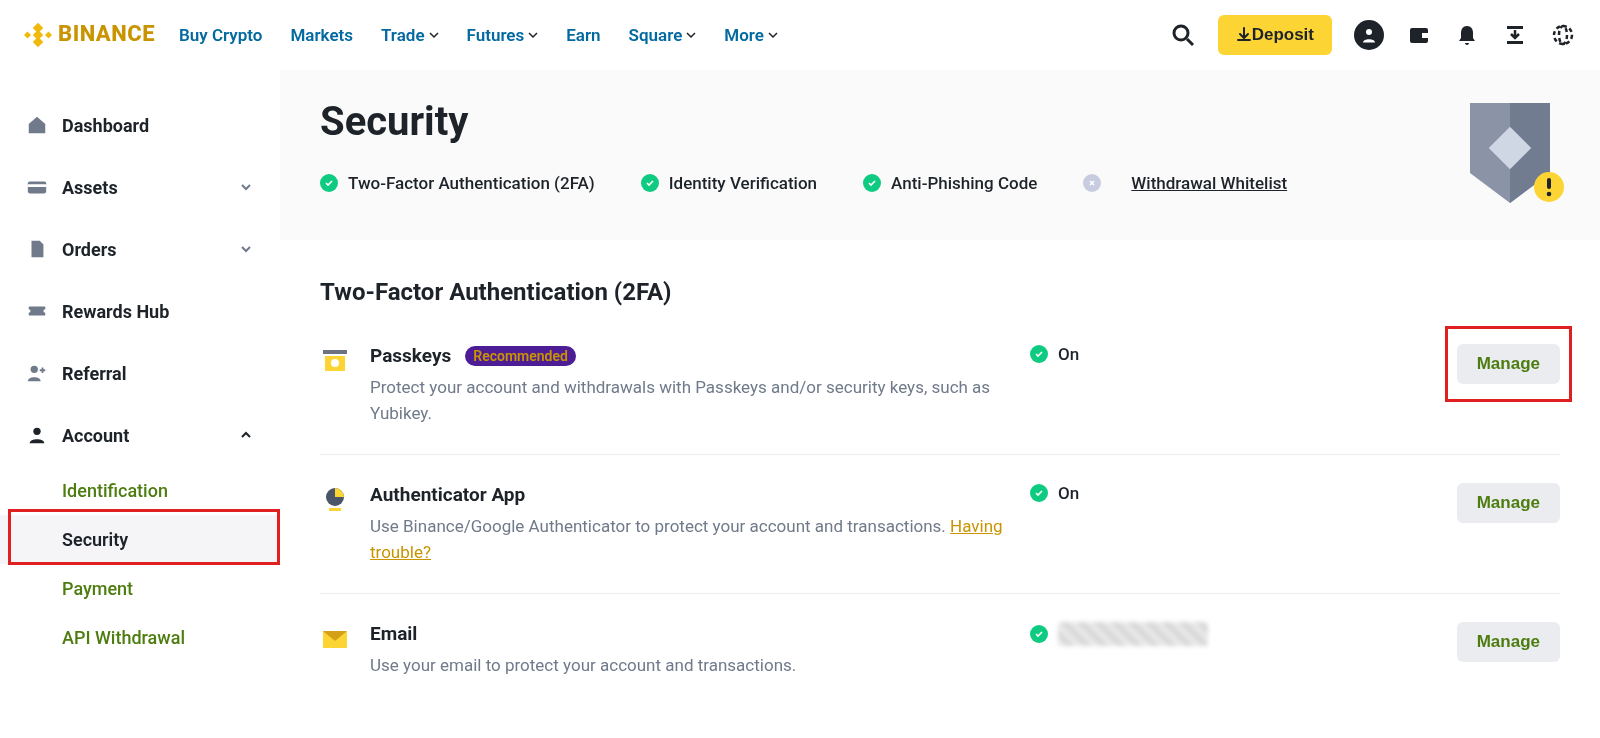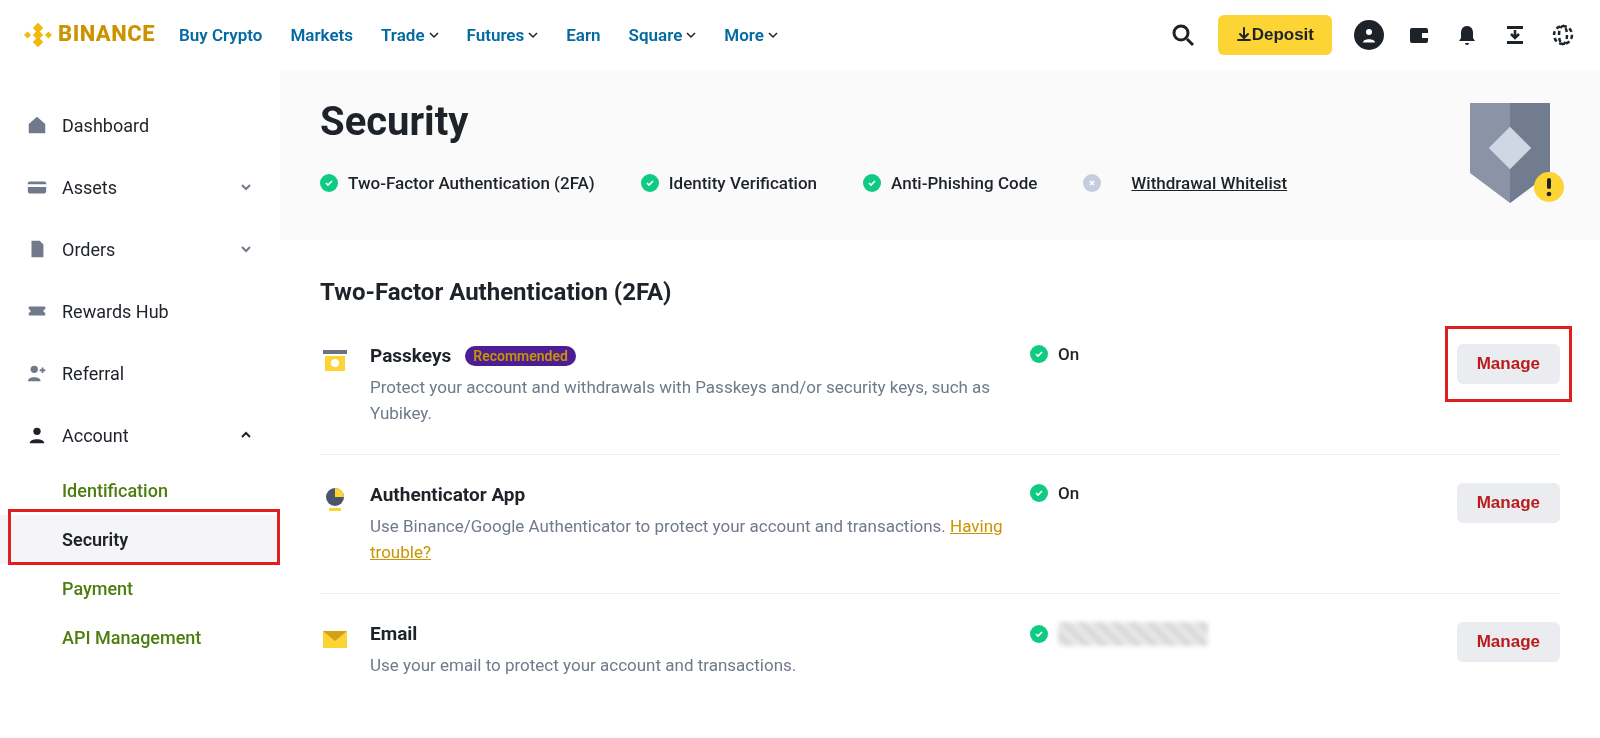--- a/index.html
+++ b/index.html
@@ -16,21 +16,21 @@
   .icon-btn { width: 26px; height: 26px; cursor: pointer; display: flex; align-items: center; justify-content: center; }
   .deposit-btn { background: #fcd535; color: #1e2329; border: none; padding: 10px 18px; border-radius: 6px; font-weight: 700; font-size: 17px; display: flex; align-items: center; cursor: pointer; }
   .avatar-circle { width: 30px; height: 30px; background: #1e2329; border-radius: 50%; display: flex; align-items: center; justify-content: center; }
   .avatar-circle svg { width: 18px; height: 18px; }
   
   
   .layout { display: flex; }
   
   
   .sidebar { width: 280px; padding: 24px 0; flex-shrink: 0; }
-  .side-item { display: flex; align-items: center; padding: 20px 26px; font-weight: 400; font-size: 18px; cursor: pointer; color: #1e2329; gap: 14px; position: relative; }
+  .side-item { display: flex; align-items: center; padding: 20px 26px; font-weight: 700; font-size: 18px; cursor: pointer; color: #1e2329; gap: 14px; position: relative; }
   .side-item .label { flex: 1; }
   .side-item .ico { width: 22px; height: 22px; color: #707a8a; display: flex; align-items: center; justify-content: center; }
   .side-sub { padding-left: 62px; font-weight: 500; font-size: 18px; color: #4d7c0f; padding-top: 14px; padding-bottom: 14px; cursor: pointer; }
   .side-sub.active { background: #f5f5f7; color: #1e2329; font-weight: 600; }
   .chev { width: 16px; height: 16px; color: #707a8a; }
   .side-highlight { position: absolute; border: 3px solid #e02020; pointer-events: none; }
   .side-highlight-box { left: 8px; top: -6px; width: 272px; height: 56px; }
   
   
   .main { flex: 1; padding: 0 0 40px 0; }
@@ -54,21 +54,21 @@
   .tfa-ico { width: 30px; height: 30px; flex-shrink: 0; margin-top: 2px; }
   .tfa-main { flex: 1; max-width: 640px; }
   .tfa-title-row { display: flex; align-items: center; gap: 14px; margin-bottom: 8px; }
   .tfa-name { font-size: 19px; font-weight: 700; }
   .badge-recommended { background: #4c1d95; color: #c99400; font-size: 14px; font-weight: 600; padding: 2px 8px; border-radius: 10px; }
   .tfa-desc { color: #707a8a; font-size: 17px; line-height: 1.5; }
   .tfa-desc a { color: #c99400; text-decoration: underline; }
   .tfa-status { width: 210px; display: flex; align-items: center; gap: 10px; font-size: 17px; font-weight: 500; }
   .blur-box { width: 150px; height: 24px; background: repeating-linear-gradient(45deg,#e8e8e8,#e8e8e8 6px,#d8d8d8 6px,#d8d8d8 12px); filter: blur(2px); border-radius: 3px; }
   .tfa-action { width: 120px; display: flex; justify-content: flex-end; margin-left: auto; }
-  .manage-btn { background: #eaecef; border: none; padding: 10px 20px; border-radius: 6px; font-weight: 600; font-size: 17px; cursor: pointer; color: #b91c1c; }
+  .manage-btn { background: #eaecef; border: none; padding: 10px 20px; border-radius: 6px; font-weight: 600; font-size: 17px; cursor: pointer; color: #4d7c0f; }
   .manage-highlight { position: relative; }
   .manage-highlight::before { content: ""; position: absolute; left: -12px; right: -12px; top: -18px; bottom: -18px; border: 3px solid #e02020; pointer-events: none; }
   
 </style>
 </head>
 <body>
 
 <div class="topnav">
   <div class="logo">
     <svg viewBox="0 0 32 32">
@@ -222,21 +222,21 @@
       <svg class="chev" viewBox="0 0 16 16">
           <path d="M4 10 L8 6 L12 10" stroke="#1e2329" stroke-width="2" fill="none"></path>
         </svg>
     </div>
     <div class="side-sub">Identification</div>
     <div style="position:relative">
       <div class="side-sub active">Security</div>
       <div class="side-highlight side-highlight-box"></div>
     </div>
     <div class="side-sub">Payment</div>
-    <div class="side-sub">API Management</div>
+    <div class="side-sub">API Withdrawal</div>
   </div>
 
   <div class="main">
     <div class="security-header">
       <div class="security-head-left">
         <h1 class="page-title">Security</h1>
         <div class="status-row">
           <div class="status-item">
             <span class="status-dot ok">
                 <svg viewBox="0 0 10 10">

